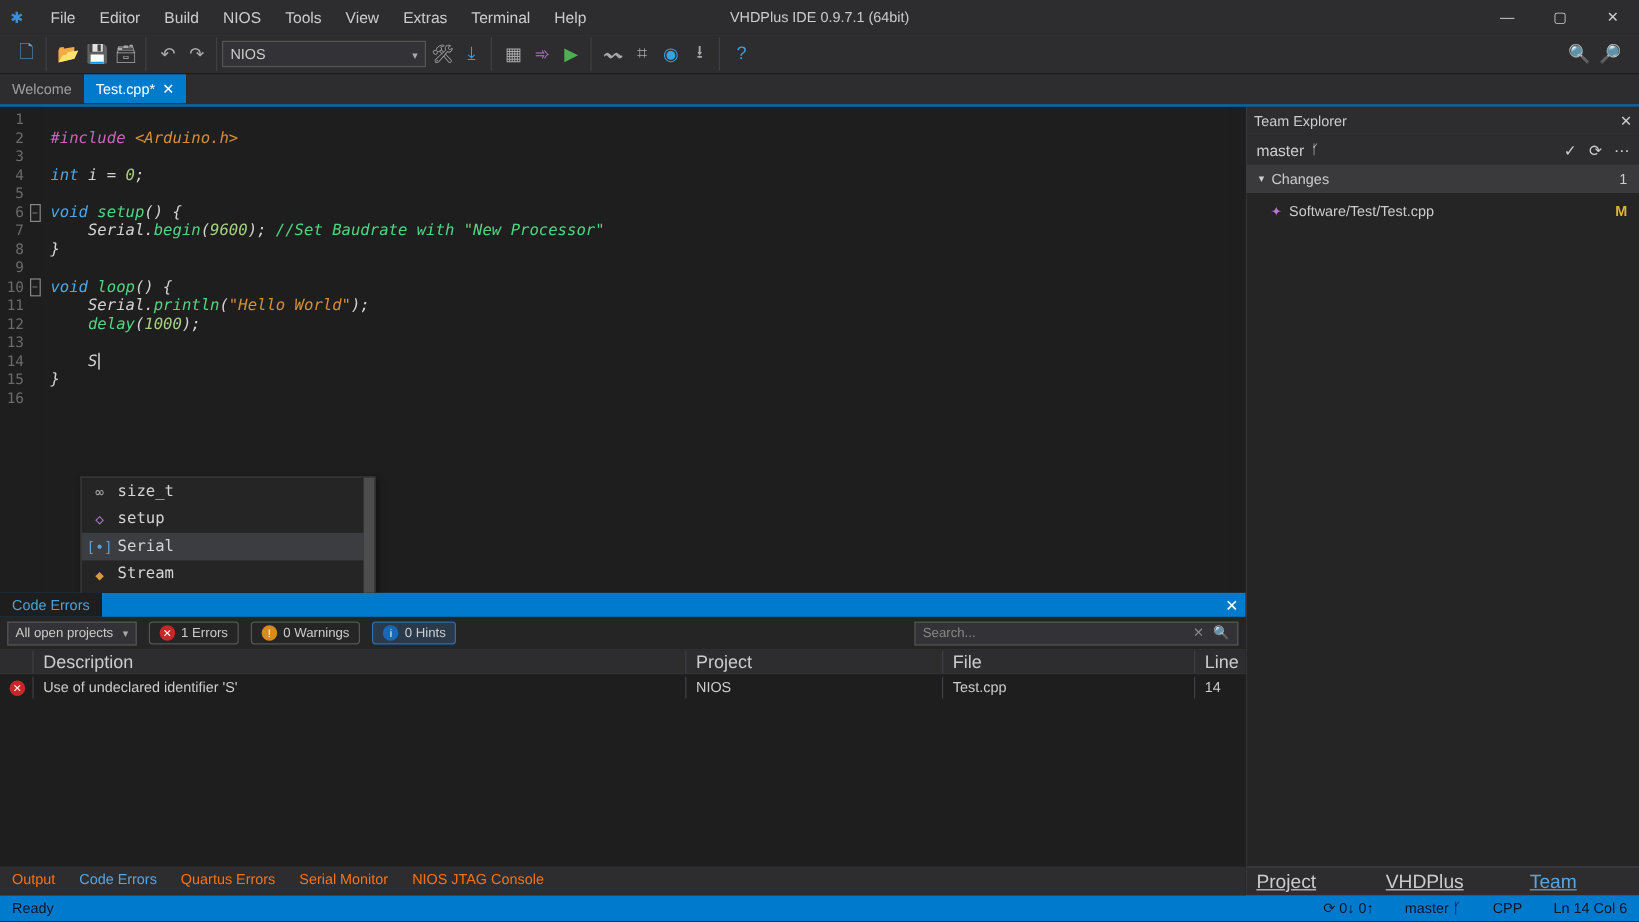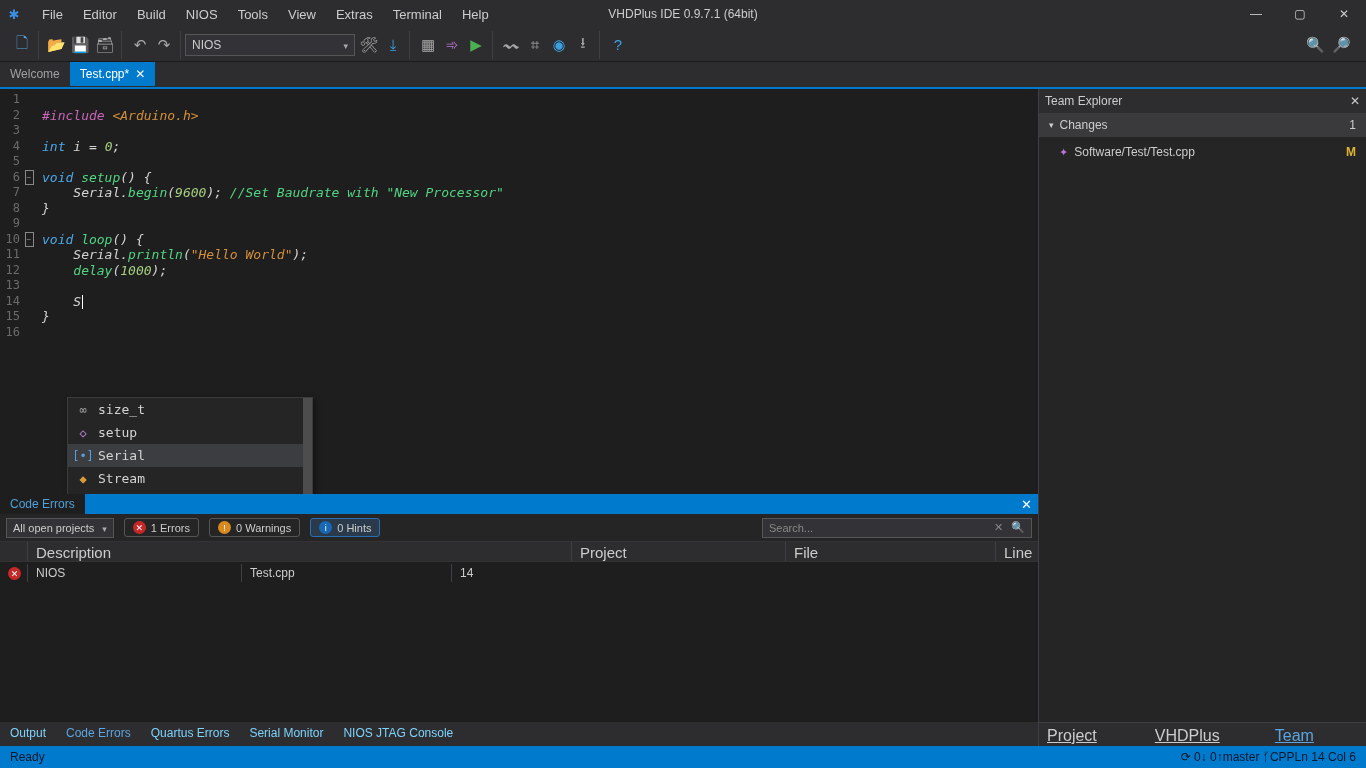--- a/index.html
+++ b/index.html
@@ -108,24 +108,24 @@
 .search-box { margin-left:auto; background:#333337; border:1px solid #555; height:20px; width:270px; padding:0 6px; display:flex; align-items:center; color:#888; font-size:11px; justify-content:space-between;}
 .err-header { height:20px; background:#2d2d30; display:flex; font-size:15px; border-bottom:1px solid #333;}
 .col { padding:2px 8px; border-right:1px solid #3f3f46;}
 .col-desc { flex:1;}
 .col-proj { width:214px;}
 .col-file { width:210px;}
 .col-line { width:42px;}
 .err-body { flex:1; background:#1e1e1e;}
 .err-row { height:22px; display:flex; align-items:center; font-size:12px; color:#ccc;}
 .bottom-tabs { height:24px; background:#2d2d30; display:flex;}
-.bottom-tab { padding:4px 10px; font-size:12px; color:#7dd3fc;}
+.bottom-tab { padding:4px 10px; font-size:12px; color:#f97316;}
 .bottom-tab.active { color:#5aa5e0;}
 .statusbar { height:22px; background:#007acc; color:#0f172a; display:flex; align-items:center; font-size:12px; padding:0 10px; justify-content:space-between;}
-.status-right { display:flex; gap:0; align-items:center;}
+.status-right { display:flex; gap:26px; align-items:center;}
 .caret-arrow::after { content:"▾"; font-size:9px; color:#aaa;}
 </style>
 </head>
 <body>
 
 <div class="titlebar">
   <div class="titlebar-logo">✱</div>
   <div class="menubar" id="menubar">
       <div class="menubar-item">File</div>
       <div class="menubar-item">Editor</div>
@@ -300,39 +300,51 @@
       <div class="err-header">
         <div class="col" style="width:28px;"></div>
         <div class="col col-desc">Description</div>
         <div class="col col-proj">Project</div>
         <div class="col col-file">File</div>
         <div class="col col-line" style="border-right:none;">Line</div>
       </div>
       <div class="err-body">
         <div class="err-row">
           <div class="col" style="width:28px;"><span class="err-badge" style="background:#c62828">✕</span></div>
+          <div class="col col-desc">Use of undeclared identifier 'S'</div>
           <div class="col col-proj">NIOS</div>
           <div class="col col-file">Test.cpp</div>
           <div class="col col-line" style="border-right:none;">14</div>
         </div>
       </div>
       <div class="bottom-tabs" id="bottom-tabs">
           <div class="bottom-tab">Output</div>
           <div class="bottom-tab active">Code Errors</div>
           <div class="bottom-tab">Quartus Errors</div>
           <div class="bottom-tab">Serial Monitor</div>
           <div class="bottom-tab">NIOS JTAG Console</div>
         </div>
     </div>
   </div>
 
   <div class="right-panel">
     <div class="panel-title">
       <span>Team Explorer</span>
       <span>✕</span>
+    </div>
+    <div class="panel-branch">
+      <span style="display:flex;gap:6px;align-items:center;">
+        <span>master</span>
+        <span style="font-size:11px;">ᚶ</span>
+      </span>
+      <span style="display:flex;gap:10px;">
+        <span>✓</span>
+        <span>⟳</span>
+        <span>⋯</span>
+      </span>
     </div>
     <div class="panel-changes">
       <span style="display:flex;gap:6px;align-items:center;">
         <span style="font-size:9px;">▾</span>
         <span>Changes</span>
       </span>
       <span>1</span>
     </div>
     <div class="panel-body">
       <div class="change-item">

